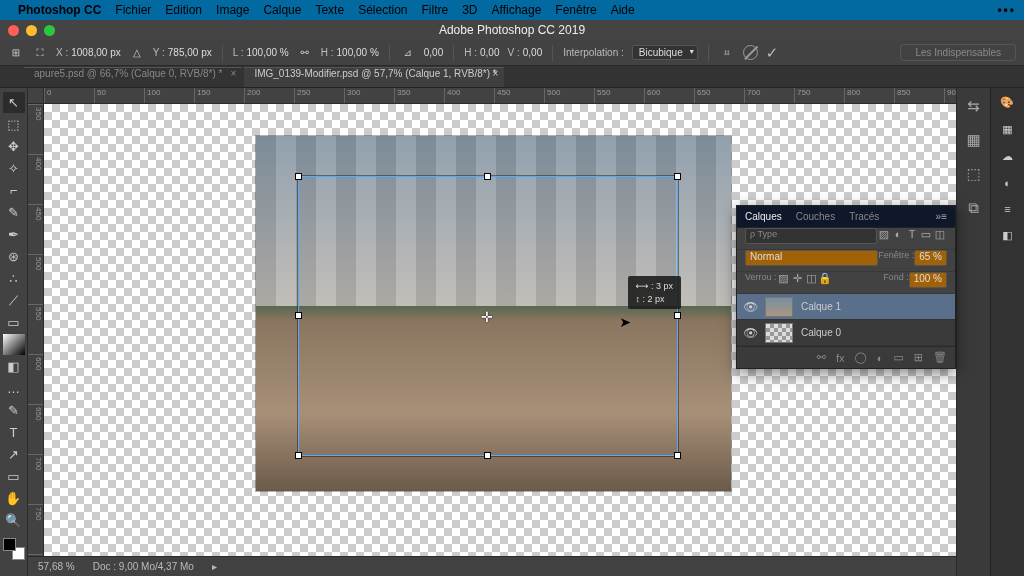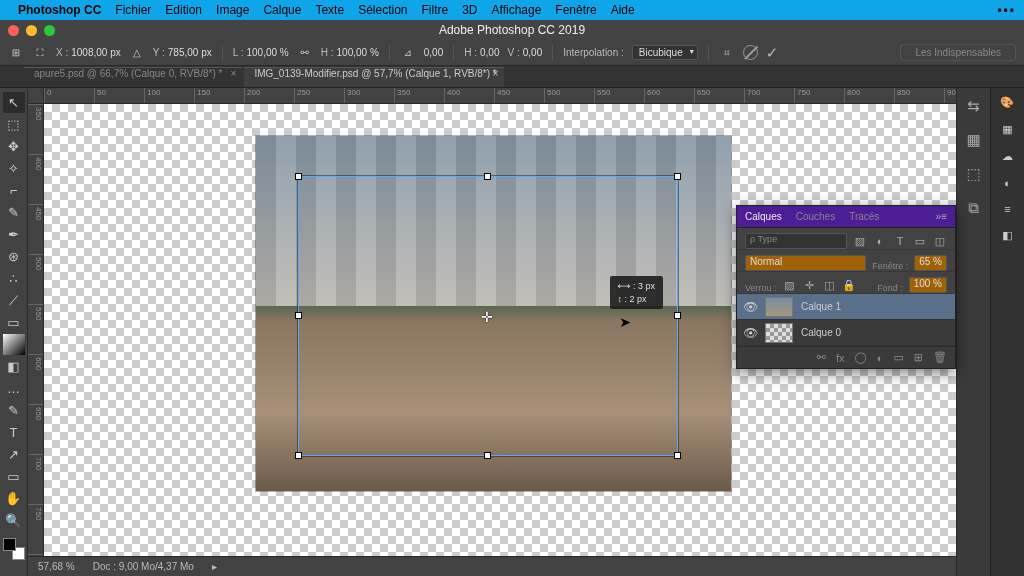--- a/index.html
+++ b/index.html
@@ -1,18 +1,18 @@
 <!DOCTYPE html>
 <html><head>
 <meta charset="utf-8">
 <style>
 *{margin:0;padding:0;box-sizing:border-box;font-family:-apple-system,"Helvetica Neue",Arial,sans-serif;user-select:none}
 body{width:1024px;height:576px;overflow:hidden;background:#3a3a3a;color:#ccc;font-size:11px}
 
-.macbar{height:20px;background:#0ea5e9;color:#000;display:flex;align-items:center;padding:0 8px;font-size:12px}
+.macbar{height:20px;background:#0369a1;color:#000;display:flex;align-items:center;padding:0 8px;font-size:12px}
 .macbar .apple{font-size:13px;margin-right:10px}
 .macbar .app{font-weight:600;margin-right:14px}
 .macbar .m{margin-right:14px}
 .macbar .dots{margin-left:auto;letter-spacing:2px;font-weight:bold}
 
 .titlebar{height:20px;background:#444;display:flex;align-items:center;position:relative}
 .traffic{display:flex;gap:7px;padding-left:8px}
 .traffic span{width:11px;height:11px;border-radius:50%}
 .tl-r{background:#ff5f57}.tl-y{background:#febc2e}.tl-g{background:#28c840}
 .titlebar .title{position:absolute;left:50%;transform:translateX(-50%);color:#eee;font-size:12px}
@@ -52,33 +52,33 @@
 .ruler-c{position:absolute;top:0;left:0;width:16px;height:16px;background:#424242;border-right:1px solid #2a2a2a;border-bottom:1px solid #2a2a2a}
 .checker{position:absolute;top:16px;left:16px;right:0;bottom:0;background-image:linear-gradient(45deg,#ccc 25%,transparent 25%),linear-gradient(-45deg,#ccc 25%,transparent 25%),linear-gradient(45deg,transparent 75%,#ccc 75%),linear-gradient(-45deg,transparent 75%,#ccc 75%);background-size:16px 16px;background-position:0 0,0 8px,8px -8px,-8px 0;background-color:#fff}
 .doc{position:absolute;top:48px;left:228px;width:475px;height:355px;background:linear-gradient(180deg,#4a6a85 0%,#a5b8c5 18%,#d6d0c0 20%,#c8c2ae 45%,#5a6852 48%,#8a7560 52%,#a89078 78%,#6b5a4a 100%);box-shadow:0 0 0 1px rgba(0,0,0,.3)}
 .doc .building{position:absolute;top:0;left:0;right:0;height:48%;background:repeating-linear-gradient(90deg,rgba(80,80,90,.3) 0 20px,rgba(150,150,160,.3) 20px 40px),linear-gradient(180deg,#8fa5b5 0%,#d4d0c2 100%)}
 .transform{position:absolute;top:40px;left:42px;width:380px;height:280px;border:1px solid #5af;outline:1px solid rgba(0,0,0,.4)}
 .transform .h{position:absolute;width:7px;height:7px;background:#fff;border:1px solid #000}
 .h.tl{top:-4px;left:-4px}.h.tm{top:-4px;left:calc(50% - 4px)}.h.tr{top:-4px;right:-4px}
 .h.ml{top:calc(50% - 4px);left:-4px}.h.mr{top:calc(50% - 4px);right:-4px}
 .h.bl{bottom:-4px;left:-4px}.h.bm{bottom:-4px;left:calc(50% - 4px)}.h.br{bottom:-4px;right:-4px}
 .transform .center{position:absolute;top:50%;left:50%;width:14px;height:14px;transform:translate(-50%,-50%);color:#fff;font-size:14px;text-shadow:0 0 2px #000}
-.tooltip{position:absolute;top:140px;right:68px;background:rgba(30,30,30,.9);color:#ddd;font-size:9px;padding:4px 8px;border-radius:2px;line-height:1.4}
+.tooltip{position:absolute;top:140px;right:50px;background:rgba(30,30,30,.9);color:#ddd;font-size:9px;padding:4px 8px;border-radius:2px;line-height:1.4}
 .cursor{position:absolute;top:178px;right:100px;color:#000;font-size:14px}
 
 .rcol{width:34px;background:#3a3a3a;border-left:1px solid #2a2a2a;display:flex;flex-direction:column;align-items:center;padding-top:8px;gap:14px}
 .rcol .ri{width:20px;height:20px;color:#aaa;font-size:15px;display:flex;align-items:center;justify-content:center}
 .rcol2{width:34px;background:#323232;border-left:1px solid #222;display:flex;flex-direction:column;align-items:center;padding-top:8px;gap:14px}
 
 .layers{position:absolute;top:205px;right:68px;width:220px;background:#424242;border:1px solid #222;box-shadow:0 4px 14px rgba(0,0,0,.5);font-size:10px}
-.layers .tabs{display:flex;height:22px;align-items:center;padding:0 8px;gap:14px;background:#4c1d95;border-bottom:1px solid #222}
+.layers .tabs{display:flex;height:22px;align-items:center;padding:0 8px;gap:14px;background:#0f172a;border-bottom:1px solid #222}
 .layers .tabs .tab{color:#888}
 .layers .tabs .tab.act{color:#eee}
 .layers .tabs .menu{margin-left:auto;color:#aaa}
-.layers .row{display:flex;align-items:flex-end;height:22px;padding:0 8px;gap:6px;border-bottom:1px solid #383838}
+.layers .row{display:flex;align-items:flex-start;height:22px;padding:0 8px;gap:0;border-bottom:1px solid #383838}
 .layers .search{background:#333;border:1px solid #555;height:16px;flex:1;border-radius:2px;padding:0 4px;color:#888;font-size:9px}
 .layers .mini{width:14px;height:14px;color:#aaa;font-size:11px;text-align:center}
 .layers select,.layers .ddv{background:#a16207;border:1px solid #555;color:#ddd;font-size:10px;height:16px;padding:0 4px;border-radius:2px}
 .layers .lbl{color:#888;font-size:9px}
 .layers .llist{background:#3a3a3a}
 .layers .litem{display:flex;align-items:center;height:26px;padding:0 6px;gap:8px;border-bottom:1px solid #333}
 .layers .litem.sel{background:#5a6f8a}
 .layers .eye{width:14px;font-size:12px;color:#ccc}
 .layers .thumb{width:28px;height:20px;border:1px solid #777;background:linear-gradient(180deg,#7a8fa0,#a89680)}
 .layers .thumb.chk{background-image:linear-gradient(45deg,#999 25%,transparent 25%),linear-gradient(-45deg,#999 25%,transparent 25%),linear-gradient(45deg,transparent 75%,#999 75%),linear-gradient(-45deg,transparent 75%,#999 75%);background-size:8px 8px;background-position:0 0,0 4px,4px -4px,-4px 0;background-color:#ddd}

